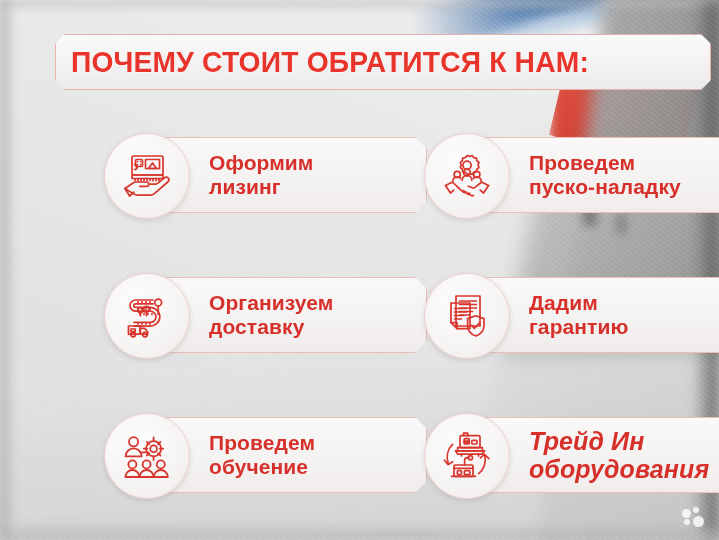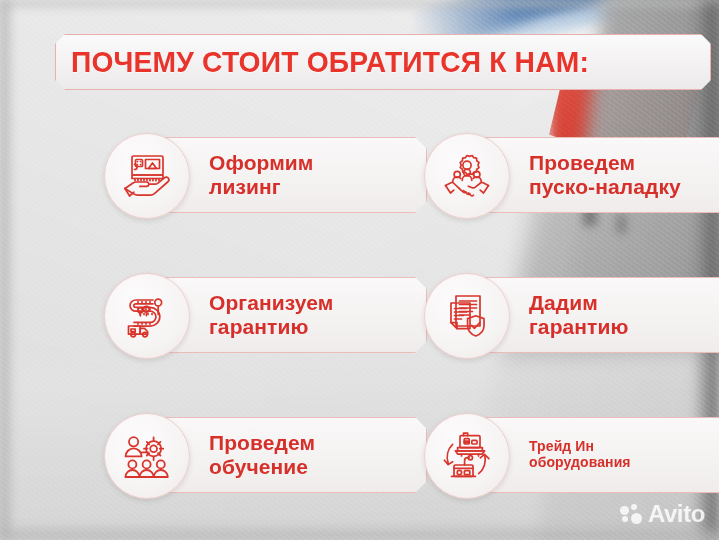--- a/index.html
+++ b/index.html
@@ -158,21 +158,21 @@
   #feature-1{left:388px;top:133px;}
   #feature-1 .pill{width:277px;}
   #feature-2{left:68px;top:273px;}
   #feature-2 .pill{width:277px;}
   #feature-3{left:388px;top:273px;}
   #feature-3 .pill{width:277px;}
   #feature-4{left:68px;top:413px;}
   #feature-4 .pill{width:277px;align-items:center;}
   #feature-5{left:388px;top:413px;}
   #feature-5 .pill{width:295px;}
-  #feature-5 .label{font-size:14px;}
+  #feature-5 .label{font-size:25px;font-style:italic;}
 
   
   #avito-watermark{
     position:absolute;right:14px;bottom:12px;
     display:flex;align-items:center;gap:5px;
     opacity:.88;
   }
   #avito-dots{position:relative;width:23px;height:21px;}
   #avito-dots i{position:absolute;border-radius:50%;background:rgba(255,255,255,.92);display:block;}
   #avito-dots i:nth-child(1){left:0;top:2px;width:9px;height:9px;}
@@ -265,21 +265,21 @@
           <path d="M4.5 35.6l5 7.4 3.3-2.9"></path>
           <path d="M47.5 35.6l-5 7.4-3.3-2.9"></path>
         </svg>
       </span>
     </div>
   </div>
 
   <div class="feature" id="feature-2">
     <div class="pill">
       <div class="label">Организуем
-гарантию</div>
+доставку</div>
     </div>
     <div class="badge">
       <span>
         <svg width="54" height="54" viewBox="0 0 54 54" fill="none" stroke="#D8352C" stroke-width="1.7" stroke-linecap="round" stroke-linejoin="round">
           <path d="M33 11H16c-3.3 0-6 2.5-6 5.6s2.7 5.6 6 5.6h14c3.3 0 6 2.5 6 5.6s-2.7 5.6-6 5.6H14"></path>
           <path d="M33 14.8H16c-1.2 0-2.2.8-2.2 1.8s1 1.8 2.2 1.8h14c5.3 0 9.8 4.2 9.8 9.4s-4.5 9.4-9.8 9.4H14"></path>
           <path d="M18 12.6v.9M22 12.6v.9M26 12.6v.9M30 12.6v.9" stroke-dasharray="0.1 0"></path>
           <path d="M18 19.8v.9M22 19.8v.9M26 19.8v.9M30 19.8v.9"></path>
           <path d="M20 24.6v.9M24 24.6v.9M28 24.6v.9M32 24.6v.9"></path>
           <path d="M18 34.2v.9M22 34.2v.9M26 34.2v.9M30 34.2v.9"></path>
@@ -384,14 +384,13 @@
 
 </div>
 
 <div id="avito-watermark">
   <span id="avito-dots">
     <i></i>
       <i></i>
       <i></i>
       <i></i>
   </span>
-  <span id="avito-word">Avito</span>
 </div>
 
 </body></html>

